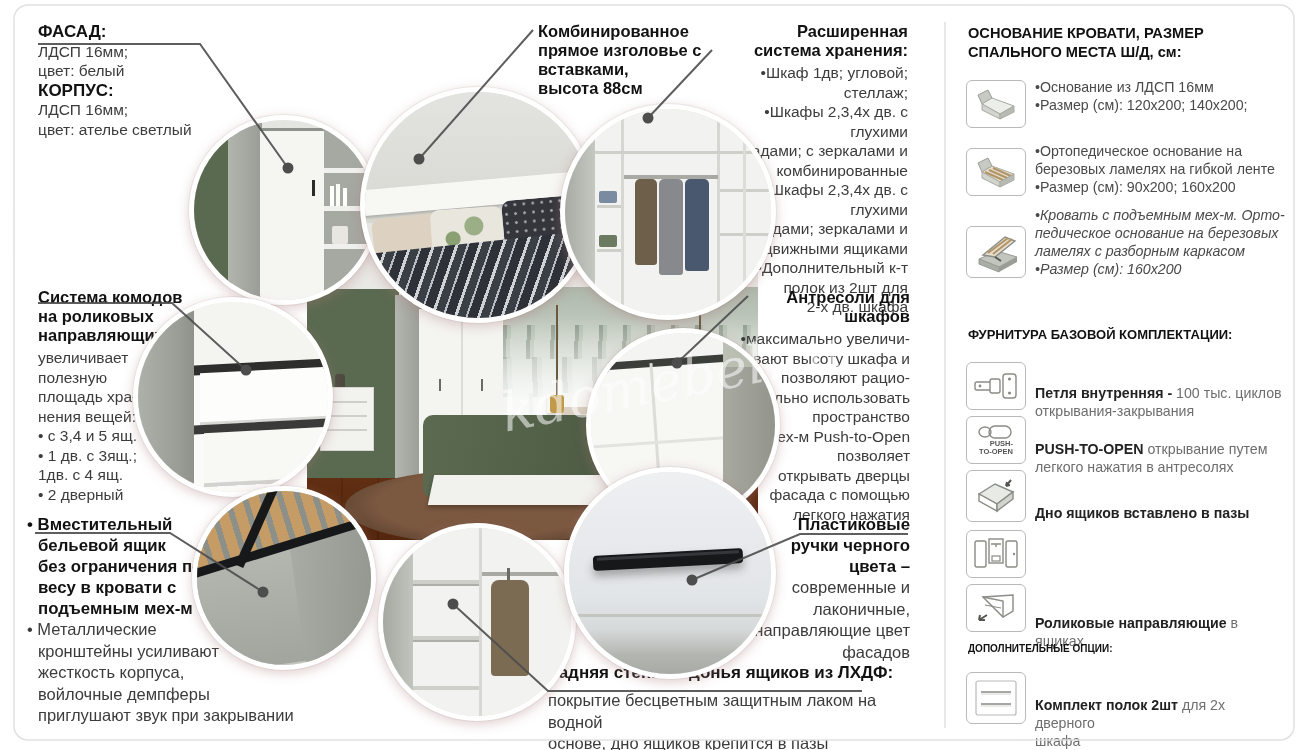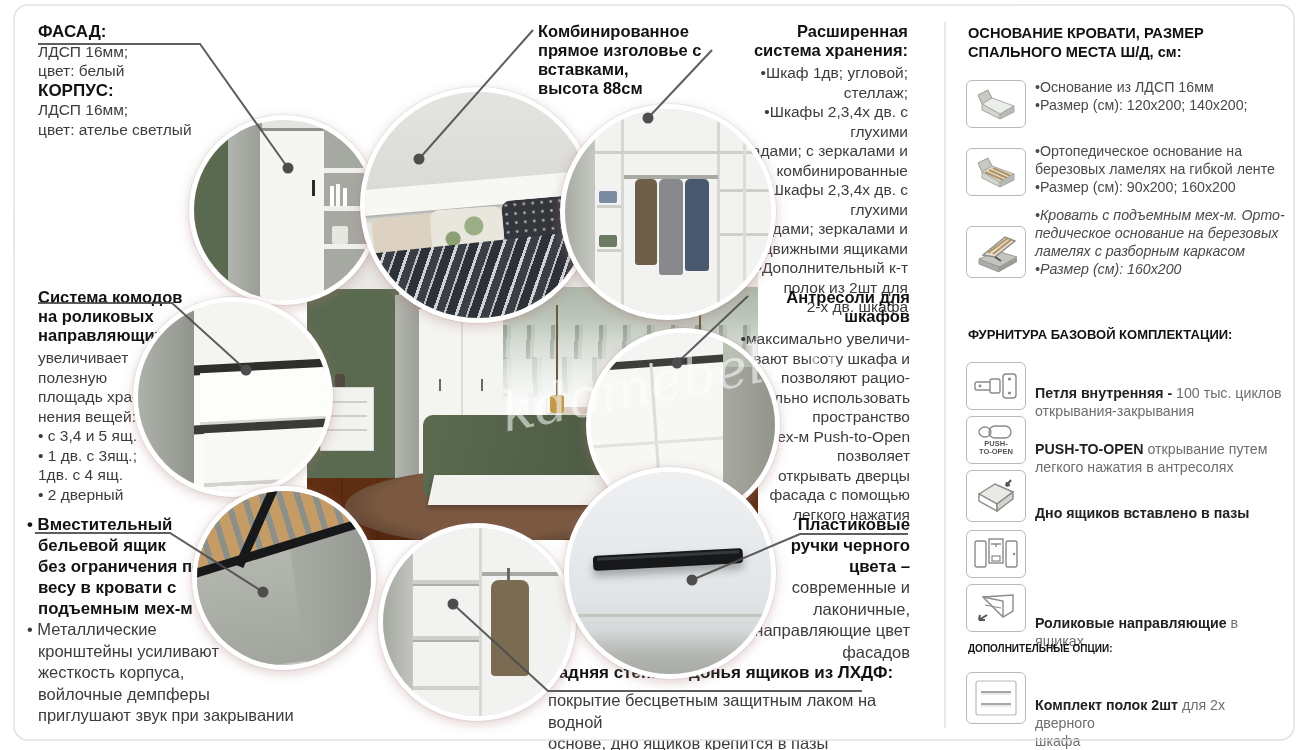--- a/index.html
+++ b/index.html
@@ -13,21 +13,21 @@
   .rt{text-align:right;}
   .hang{padding-left:11px;text-indent:-11px;}
   
   .p-head{font-size:14.6px;line-height:18.5px;font-weight:bold;color:#111;}
   .p-txt{font-size:14.2px;line-height:18px;color:#4a4a4a;}
   .p-bold{font-weight:bold;color:#222;}
   .p-rest{color:#6e6e6e;}
   .icon-box{position:absolute;width:58px;height:46px;border:1px solid #b9b9b9;border-radius:6px;
             background:#fff;display:flex;align-items:center;justify-content:center;flex-direction:column;}
   .icon-box svg{display:block;}
-  .pto-label{font-size:7.5px;line-height:8px;font-weight:bold;color:#555;text-align:center;white-space:pre-line;}
+  .pto-label{font-size:7.5px;line-height:8px;font-weight:bold;color:#555;text-align:right;white-space:pre-line;}
   
   .circ{position:absolute;border-radius:50%;border:5px solid #fff;overflow:hidden;background:#e4e4e0;
         box-shadow:0 3px 12px rgba(170,120,120,.38),0 0 0 1px rgba(0,0,0,.05);}
   .circ>div{position:absolute;}
   
   #photo{left:307px;top:213px;width:451px;height:327px;background:#e8e8e4;overflow:hidden;}
   #photo>div{position:absolute;}
   #watermark{left:498px;top:342px;width:420px;font-family:"DejaVu Serif",serif;font-style:italic;
              font-size:54px;color:rgba(255,255,255,.55);transform:rotate(-11deg);z-index:6;pointer-events:none;}
   svg.overlay{position:absolute;left:0;top:0;z-index:7;pointer-events:none;}

